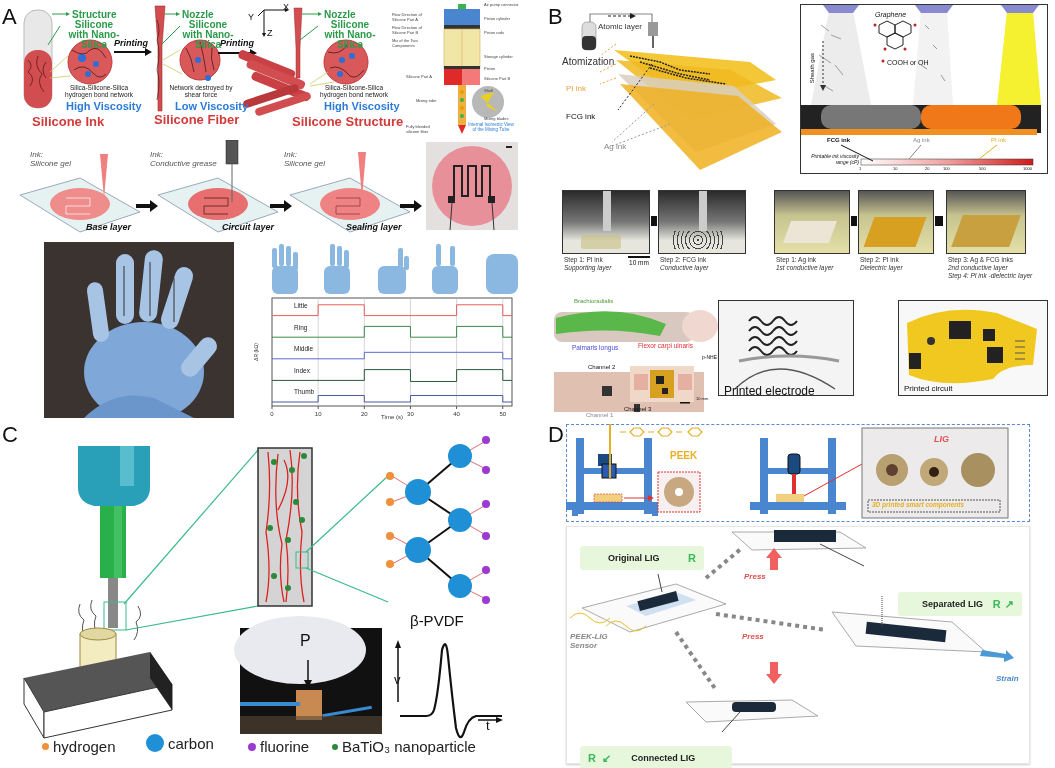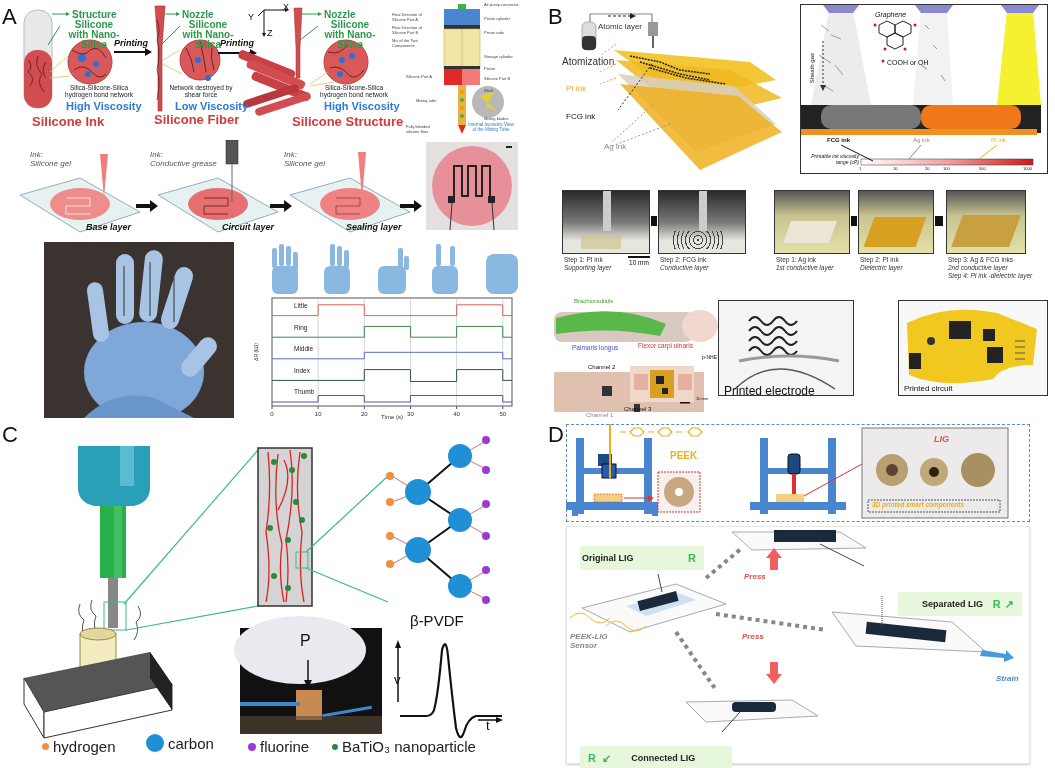--- a/index.html
+++ b/index.html
@@ -635,21 +635,21 @@
     <rect x="204" y="30" width="8" height="14" fill="#f06060"></rect>
       <polygon points="200,32 208,22 216,32" fill="#f06060"></polygon>
     <rect x="204" y="136" width="8" height="14" fill="#f06060"></rect>
       <polygon points="200,148 208,158 216,148" fill="#f06060"></polygon>
     <line x1="92" y1="48" x2="96" y2="66" stroke="#444"></line>
     <line x1="254" y1="18" x2="298" y2="40" stroke="#444"></line>
     <line x1="316" y1="70" x2="316" y2="102" stroke="#444" stroke-dasharray="1 1"></line>
     <line x1="174" y1="186" x2="156" y2="206" stroke="#444"></line>
   </svg>
   <div class="lbl-box" style="left:60px;top:126px;width:124px;height:24px;">
-    <span style="margin-left:2px;">Original LIG</span>
+    <span style="margin-left:28px;">Original LIG</span>
     <span style="margin-left:auto;margin-right:8px;color:#3aba5a;font-size:11px;">R</span>
   </div>
   <div class="lbl-box" style="left:378px;top:172px;width:124px;height:24px;">
     <span style="margin-left:24px;">Separated LIG</span>
     <span style="margin-left:auto;color:#3aba5a;font-size:11px;">R</span>
     <span style="margin:0 8px 0 4px;color:#3aba5a;font-size:11px;">↗</span>
   </div>
   <div class="lbl-box" style="left:60px;top:332px;width:152px;height:24px;top:326px;">
     <span style="margin-left:8px;color:#3aba5a;font-size:11px;">R</span>
     <span style="margin-left:6px;color:#3aba5a;font-size:11px;">↙</span>

